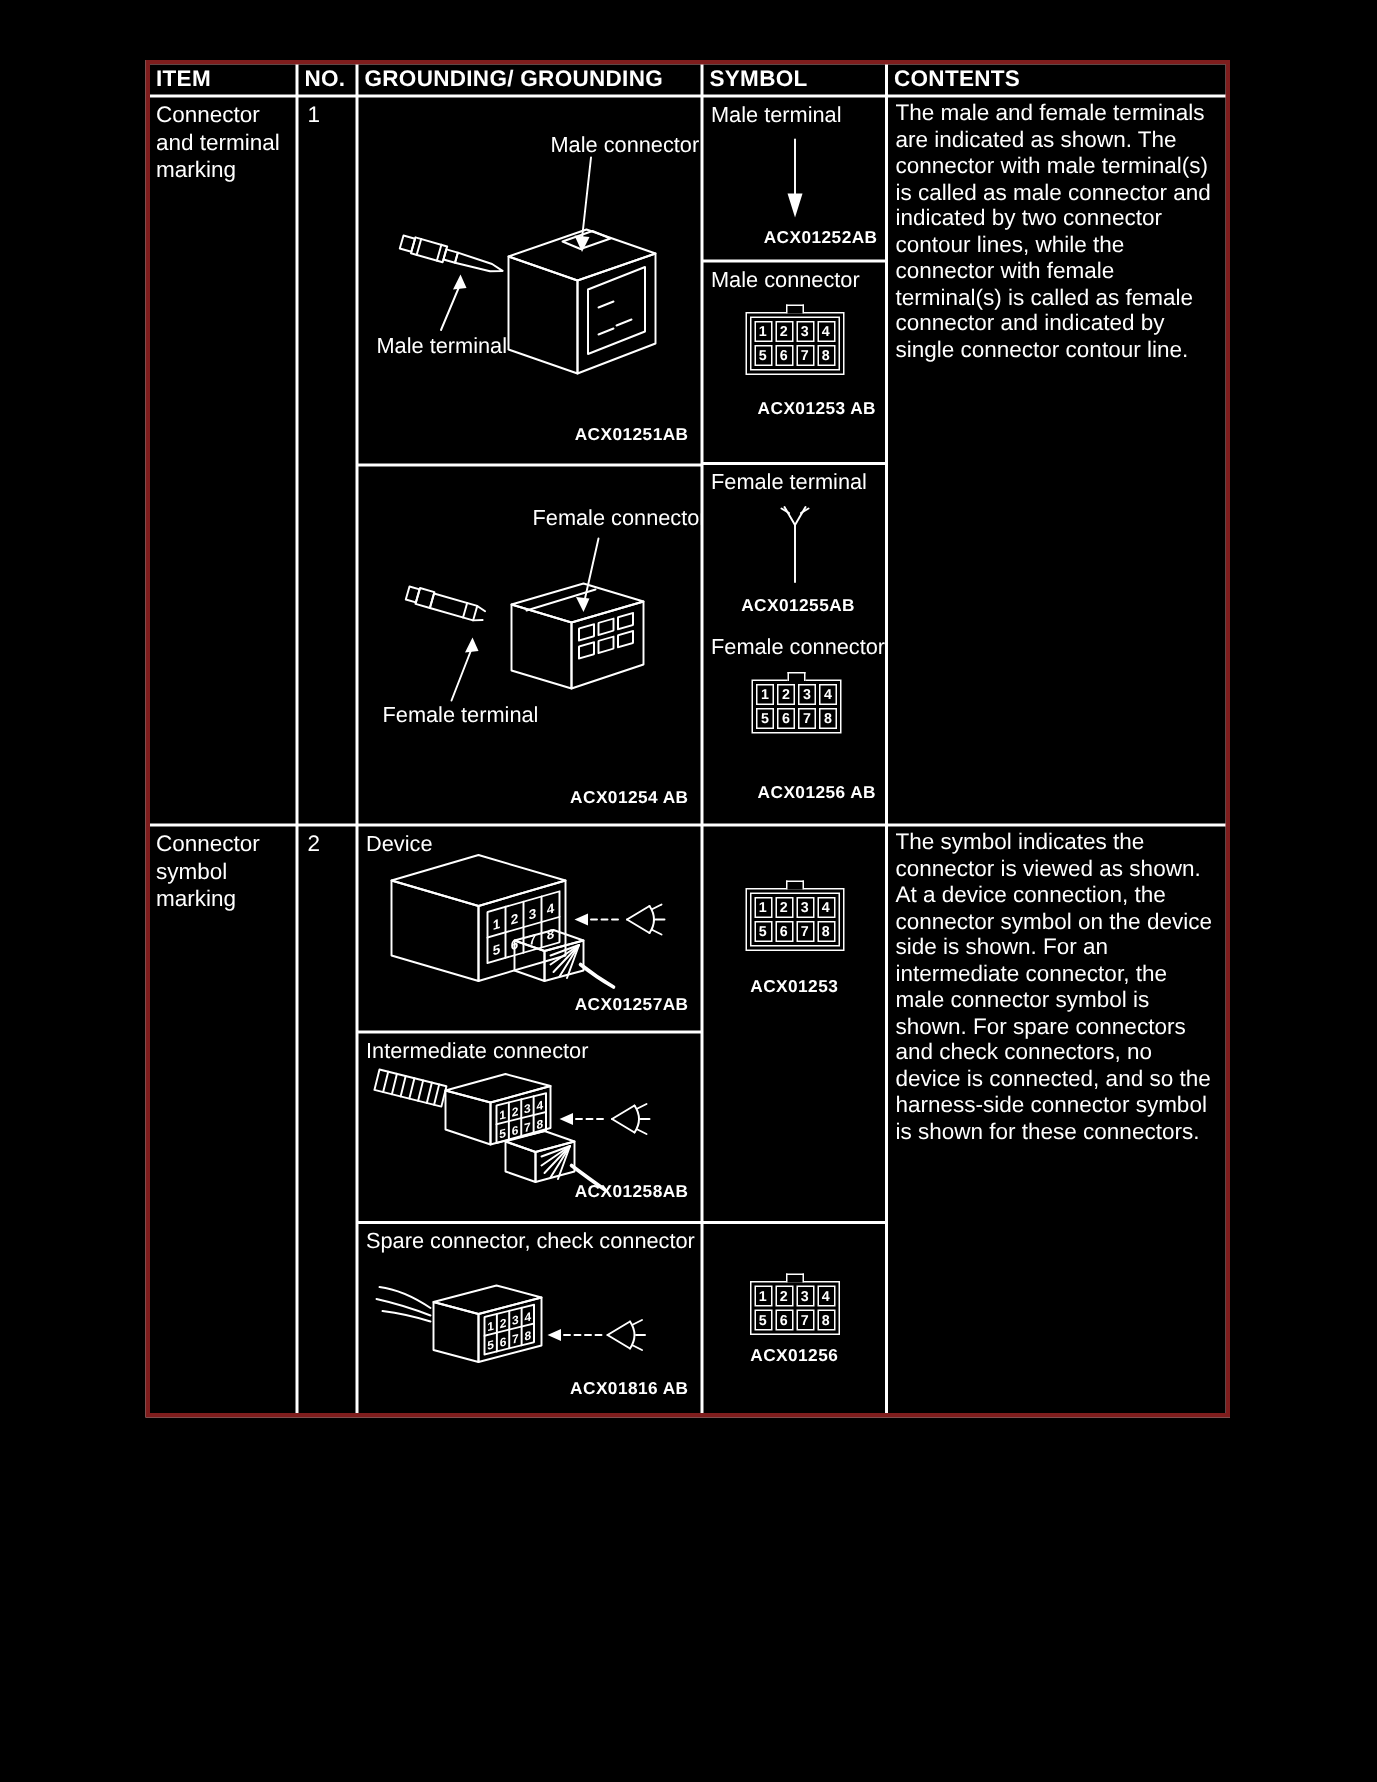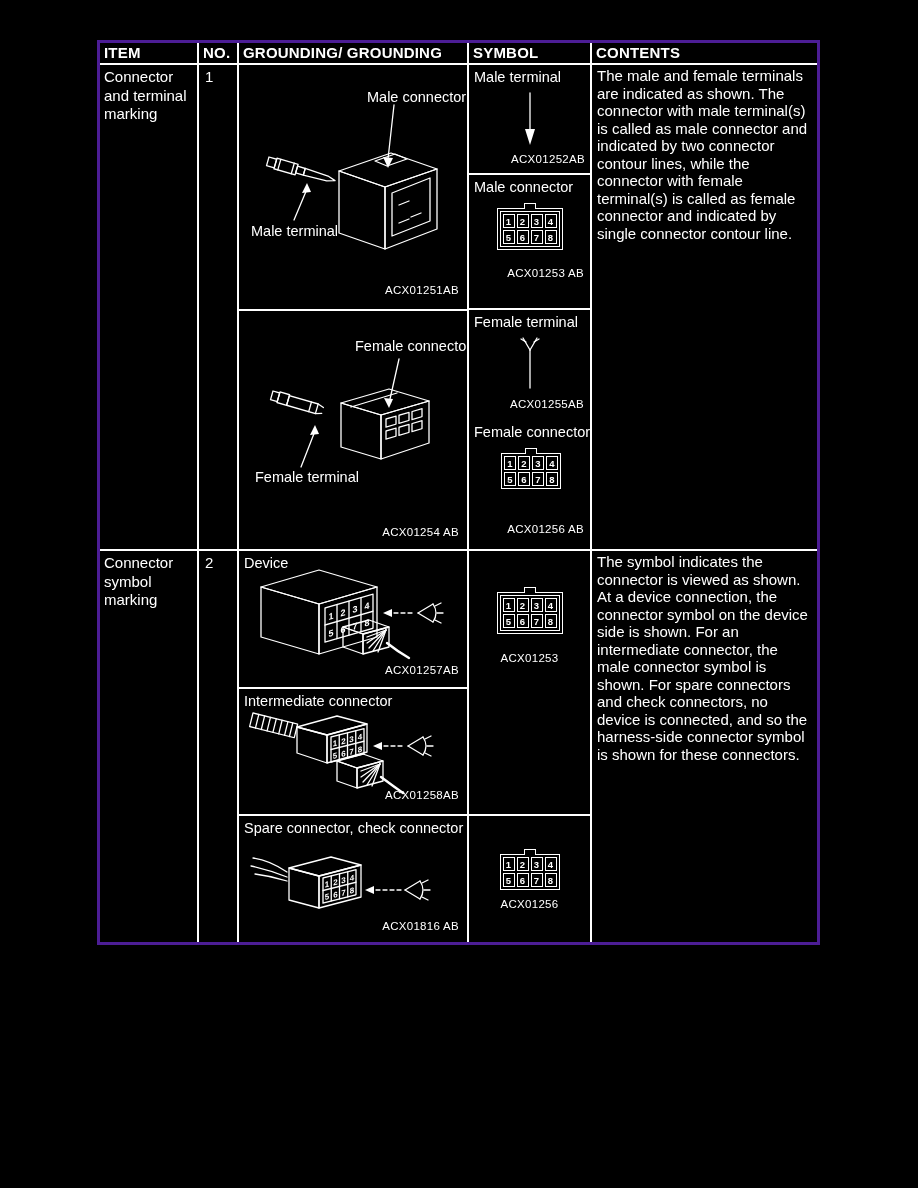--- a/index.html
+++ b/index.html
@@ -2,34 +2,34 @@
 <html><head>
 <meta charset="utf-8">
 <style>
   * { margin:0; padding:0; box-sizing:border-box; }
   html,body { background:#000; }
   body { width:918px; height:1188px; position:relative; font-family:"Liberation Sans", sans-serif; color:#fff; }
   .page { position:absolute; inset:0; background:#000; }
 
   
   .tbl { position:absolute; left:97px; top:40px; width:723px; height:905px;
-         background:#fff; border:3px solid #4c1d95;
+         background:#fff; border:3px solid #7f1d1d;
          display:grid; grid-template-columns:97px 38px 228px 121px 1fr;
          grid-template-rows:20px 484px 1fr; gap:2px; }
   .cell { background:#000; position:relative; overflow:hidden; }
   .subcol { background:#fff; display:grid; gap:2px; }
 
   .hcell { font-weight:bold; font-size:15px; padding:1px 0 0 4px; white-space:nowrap; letter-spacing:.2px; }
   .item-cell { font-size:15px; line-height:18.5px; padding:3px 4px; }
   .no-cell { font-size:15px; padding:3px 0 0 6px; }
   .contents-cell { font-size:15px; line-height:17.5px; padding:2px 4px 0 5px; }
 
   .draw-cell svg, .sym-cell svg.art { position:absolute; inset:0; }
   .lbl { position:absolute; font-size:14.5px; white-space:nowrap; }
-  .code { position:absolute; font-size:11.5px; font-weight:normal; letter-spacing:.3px; white-space:nowrap; }
+  .code { position:absolute; font-size:11.5px; font-weight:bold; letter-spacing:.3px; white-space:nowrap; }
   .sym-title { font-size:14.5px; padding:4px 0 0 5px; white-space:nowrap; }
 
   
   .csym { width:max-content; }
   .csym-tab { width:12px; height:6px; border:1.5px solid #fff; border-bottom:none;
               margin:0 auto -1px; background:#000; position:relative; z-index:1; }
   .csym-body { border:1.5px solid #fff; padding:2px; background:#000; width:max-content; }
   .csym-inner { padding:0; }
   .double .csym-inner { border:1.5px solid #fff; padding:2px; }
   .pin-grid { display:grid; grid-template-columns:repeat(4,12px); grid-auto-rows:14px; gap:2px; }
@@ -153,21 +153,21 @@
 
       <div class="cell sym-cell">
         <div class="sym-title">Female terminal</div>
         <svg style="position:absolute; left:50px; top:24px;" width="22" height="56" viewBox="0 0 22 56">
           <line x1="11" y1="16" x2="11" y2="54"></line>
           <line x1="11" y1="16" x2="4" y2="4"></line>
           <line x1="11" y1="16" x2="18" y2="4"></line>
           <line x1="2" y1="5" x2="7" y2="8"></line>
           <line x1="20" y1="5" x2="15" y2="8"></line>
         </svg>
-        <span class="code" style="right:6px; top:88px;margin-left:28px;">ACX01255AB</span>
+        <span class="code" style="right:20px; top:88px;margin-left:28px;">ACX01255AB</span>
         <div class="sym-title" style="position:absolute; left:0; top:110px;">Female connector</div>
         <div class="csym" style="position:absolute; left:32px; top:138px;">
           <div class="csym-tab"></div>
           <div class="csym-body single">
               <div class="csym-inner">
                 <div class="pin-grid">
                   <span>1</span>
                   <span>2</span>
                   <span>3</span>
                   <span>4</span>

